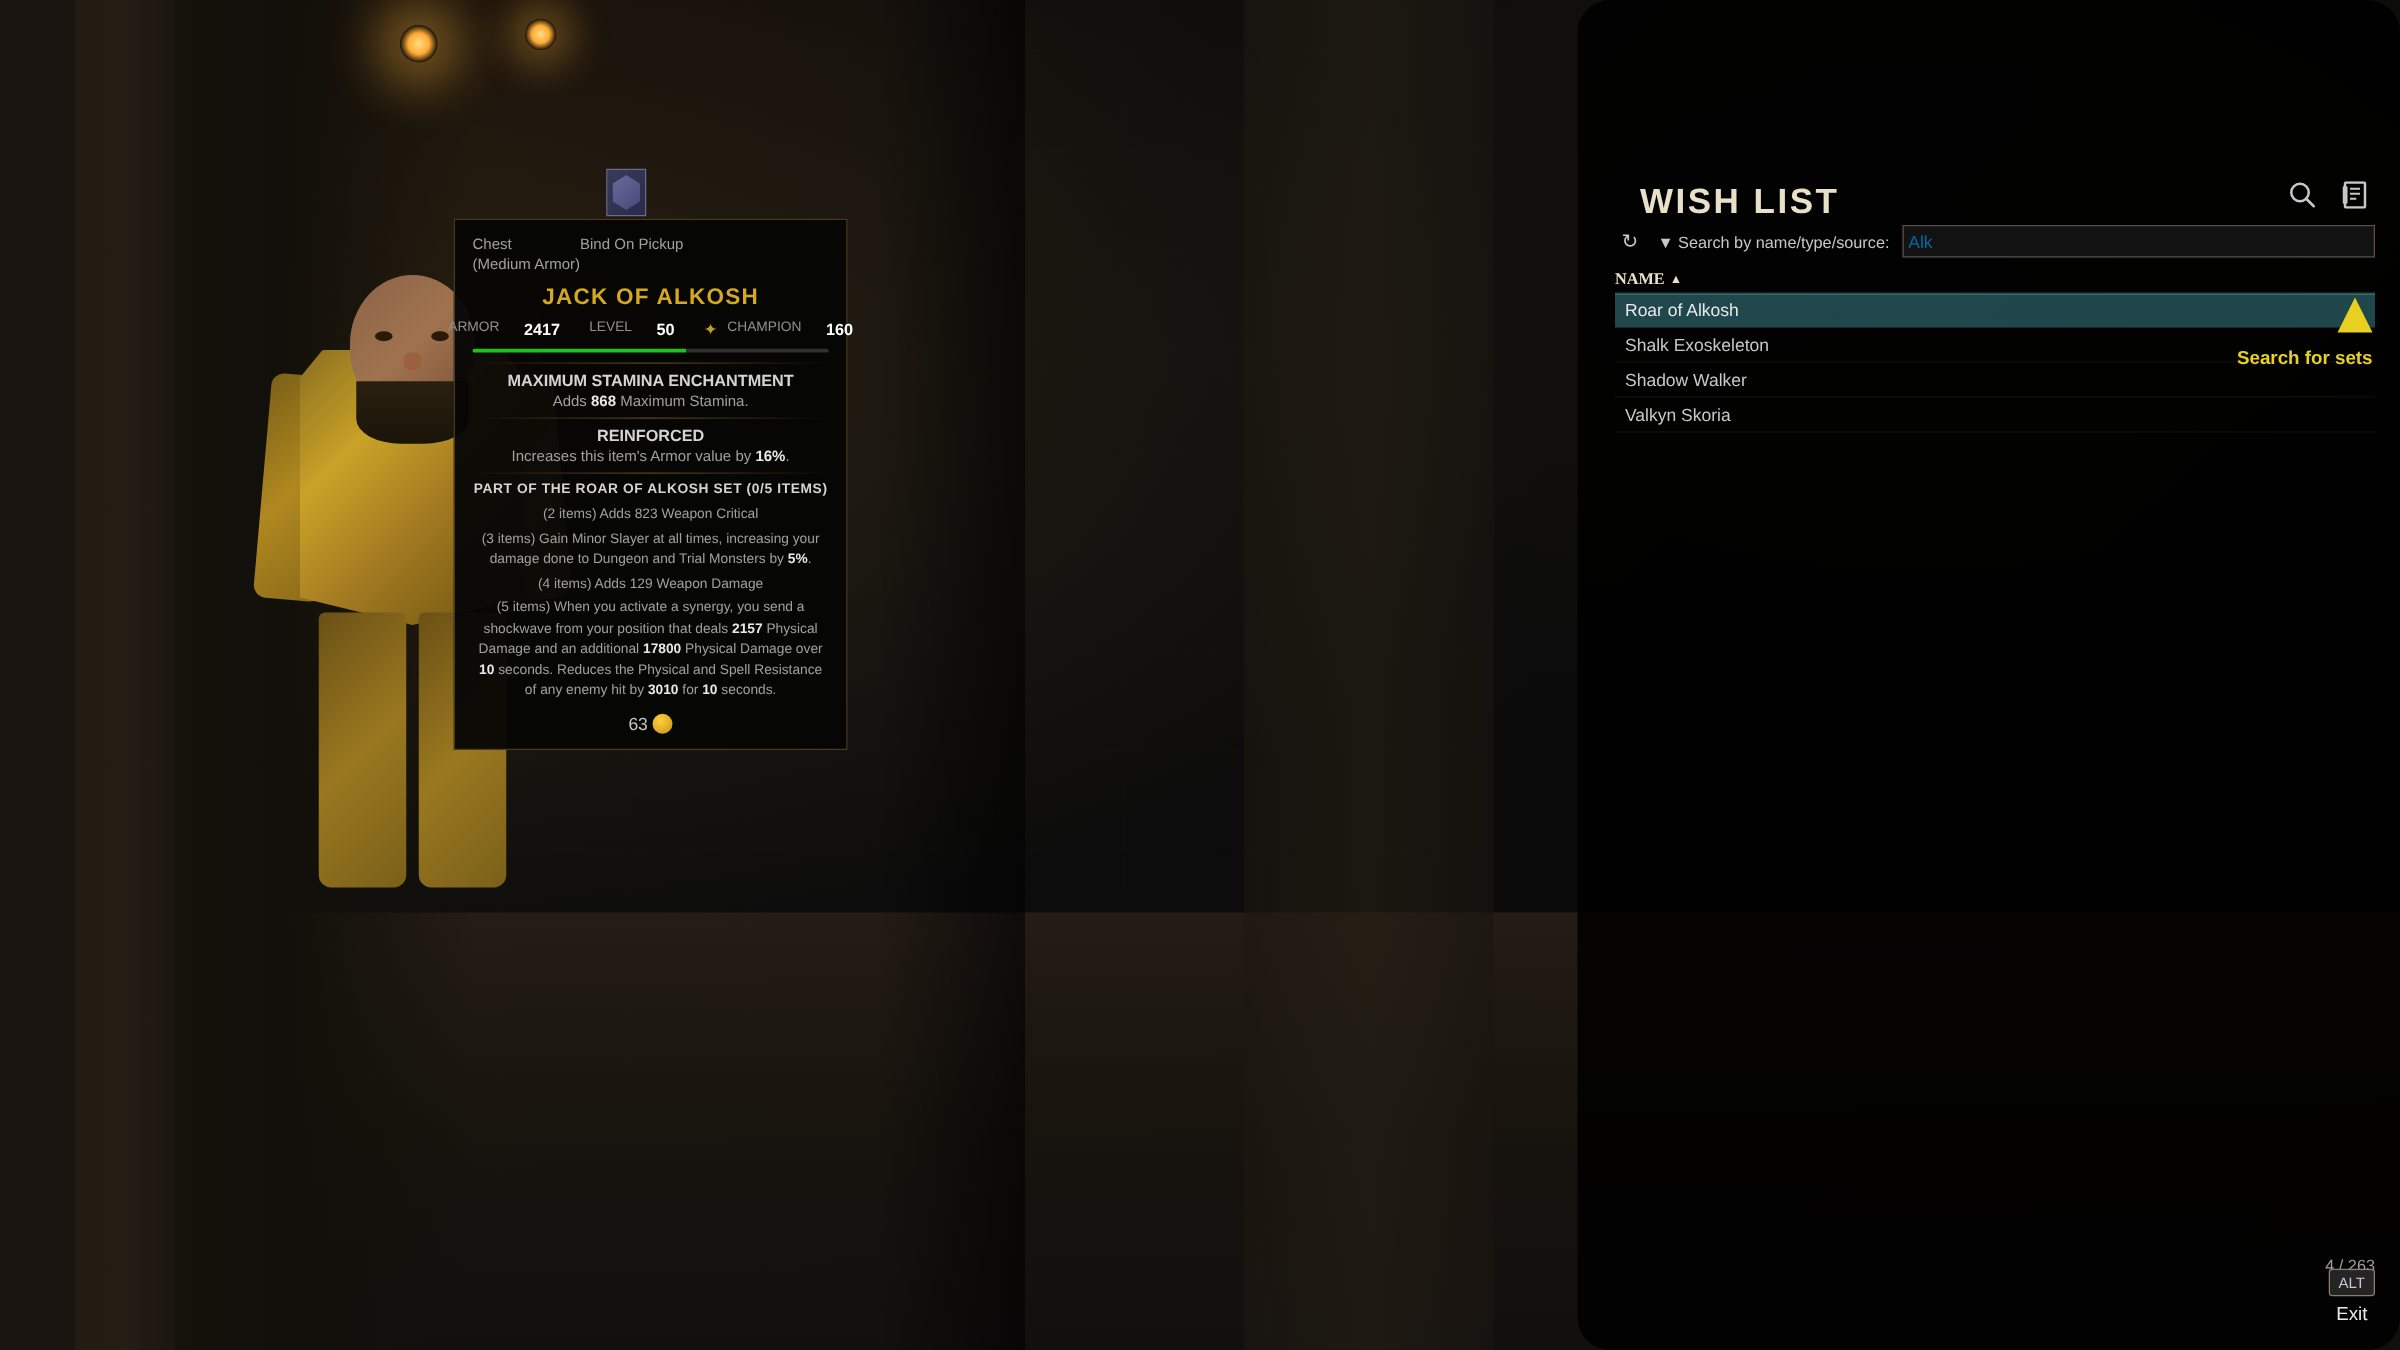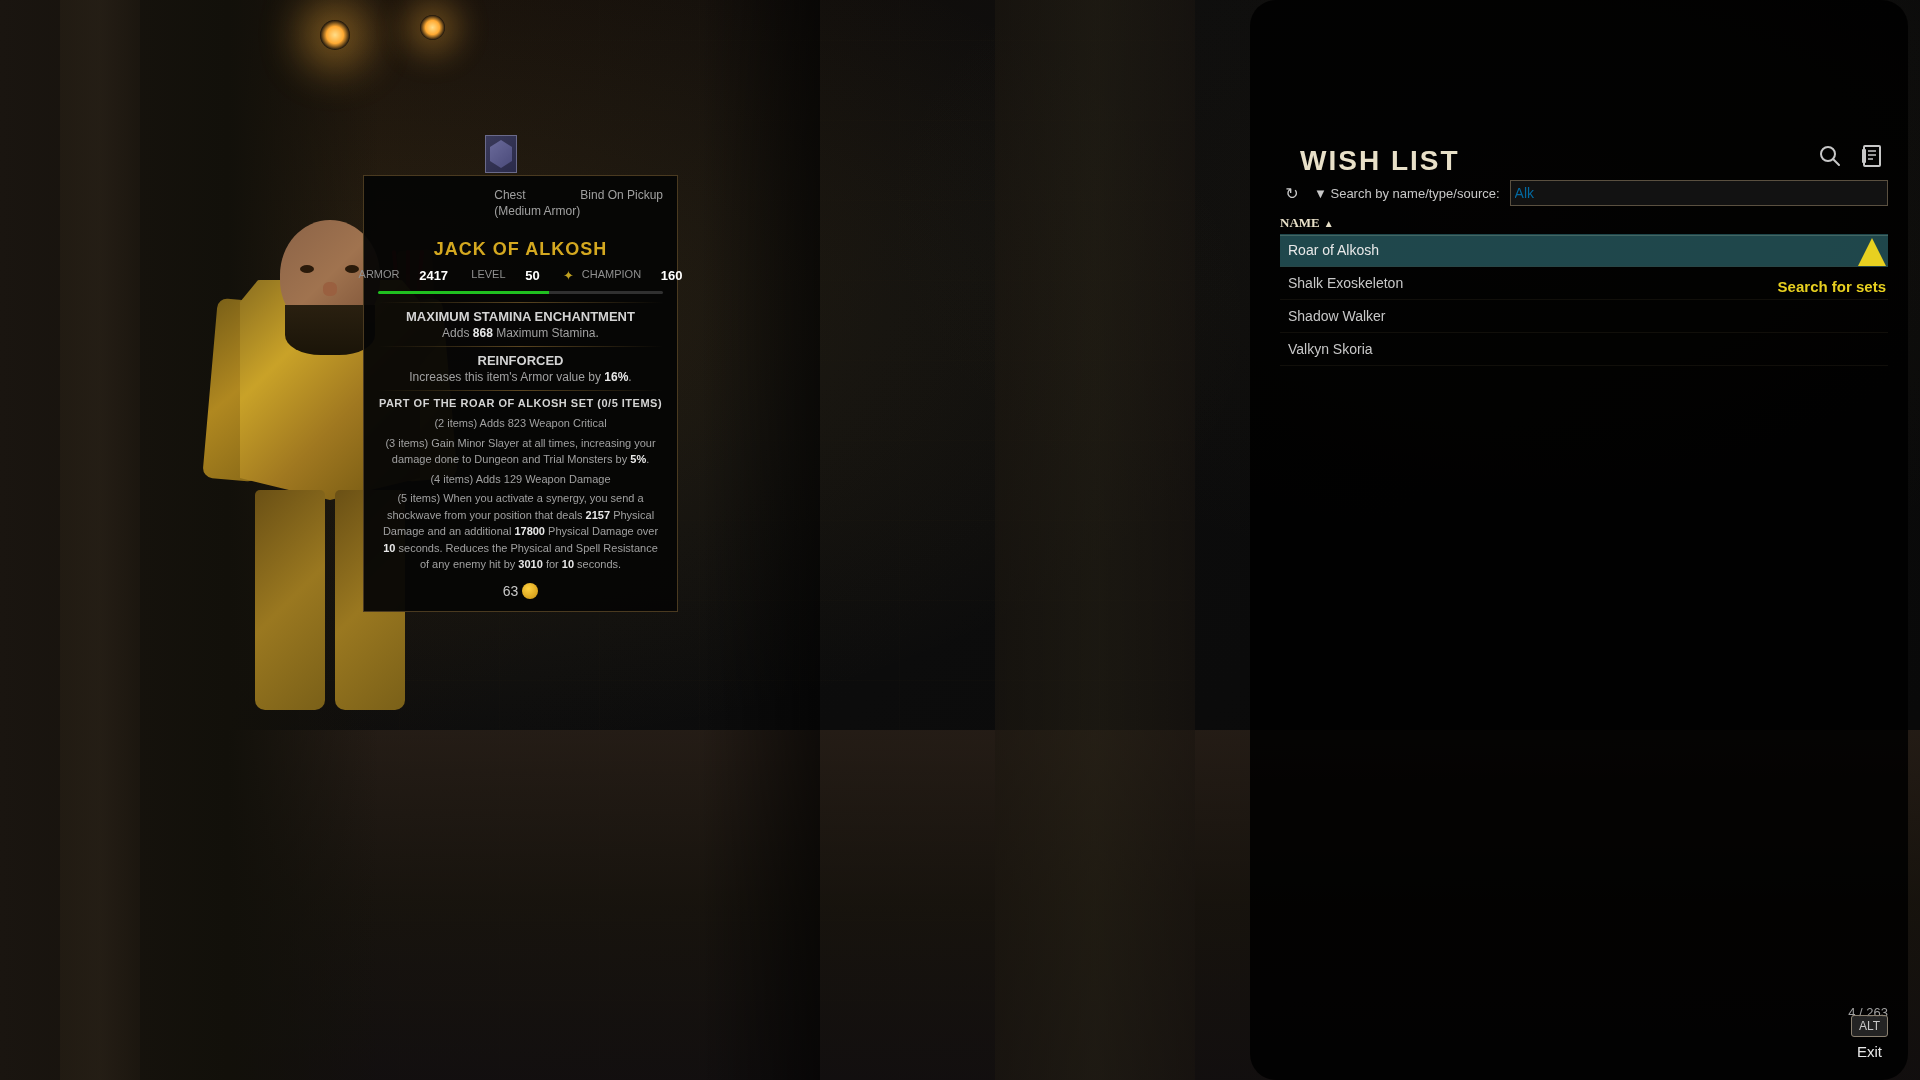--- a/index.html
+++ b/index.html
@@ -201,23 +201,23 @@
       top: 175px;
       width: 315px;
       background: rgba(5, 5, 5, 0.95);
       border: 1px solid #4a3a20;
       color: #c8c8c8;
       padding: 12px 14px;
     }
 
     .tooltip-header {
       display: flex;
-      justify-content: flex-end;
+      justify-content: flex-start;
       align-items: flex-start;
-      margin-bottom: 20px;
+      margin-bottom: 8px;
     }
 
     .tooltip-slot {
       font-size: 12px;
       color: #a0a0a0;
       line-height: 1.3;
     }
 
     .tooltip-bind {
       font-size: 12px;
@@ -331,21 +331,21 @@
       width: 16px;
       height: 16px;
       border-radius: 50%;
       background: radial-gradient(circle at 40% 35%, #ffd040, #c89010);
       display: inline-block;
     }
 
     
     .right-panel {
       position: absolute;
-      right: 12px;
+      right: 0;
       top: 0;
       width: 658px;
       height: 100%;
       background: rgba(0, 0, 0, 0.85);
       border-radius: 26px;
     }
 
     .wish-list-title {
       position: absolute;
       top: 145px;
@@ -449,21 +449,21 @@
       position: absolute;
       top: 234px;
       left: 30px;
       right: 20px;
     }
 
     .list-item {
       height: 28px;
       display: flex;
       align-items: center;
-      padding: 16px 8px;
+      padding: 4px 8px;
       font-size: 14px;
       color: #c8c8c8;
       cursor: pointer;
       border-bottom: 1px solid rgba(80,70,50,0.2);
     }
 
     .list-item.selected {
       background: rgba(60, 140, 150, 0.5);
       color: #e8e8e8;
     }

